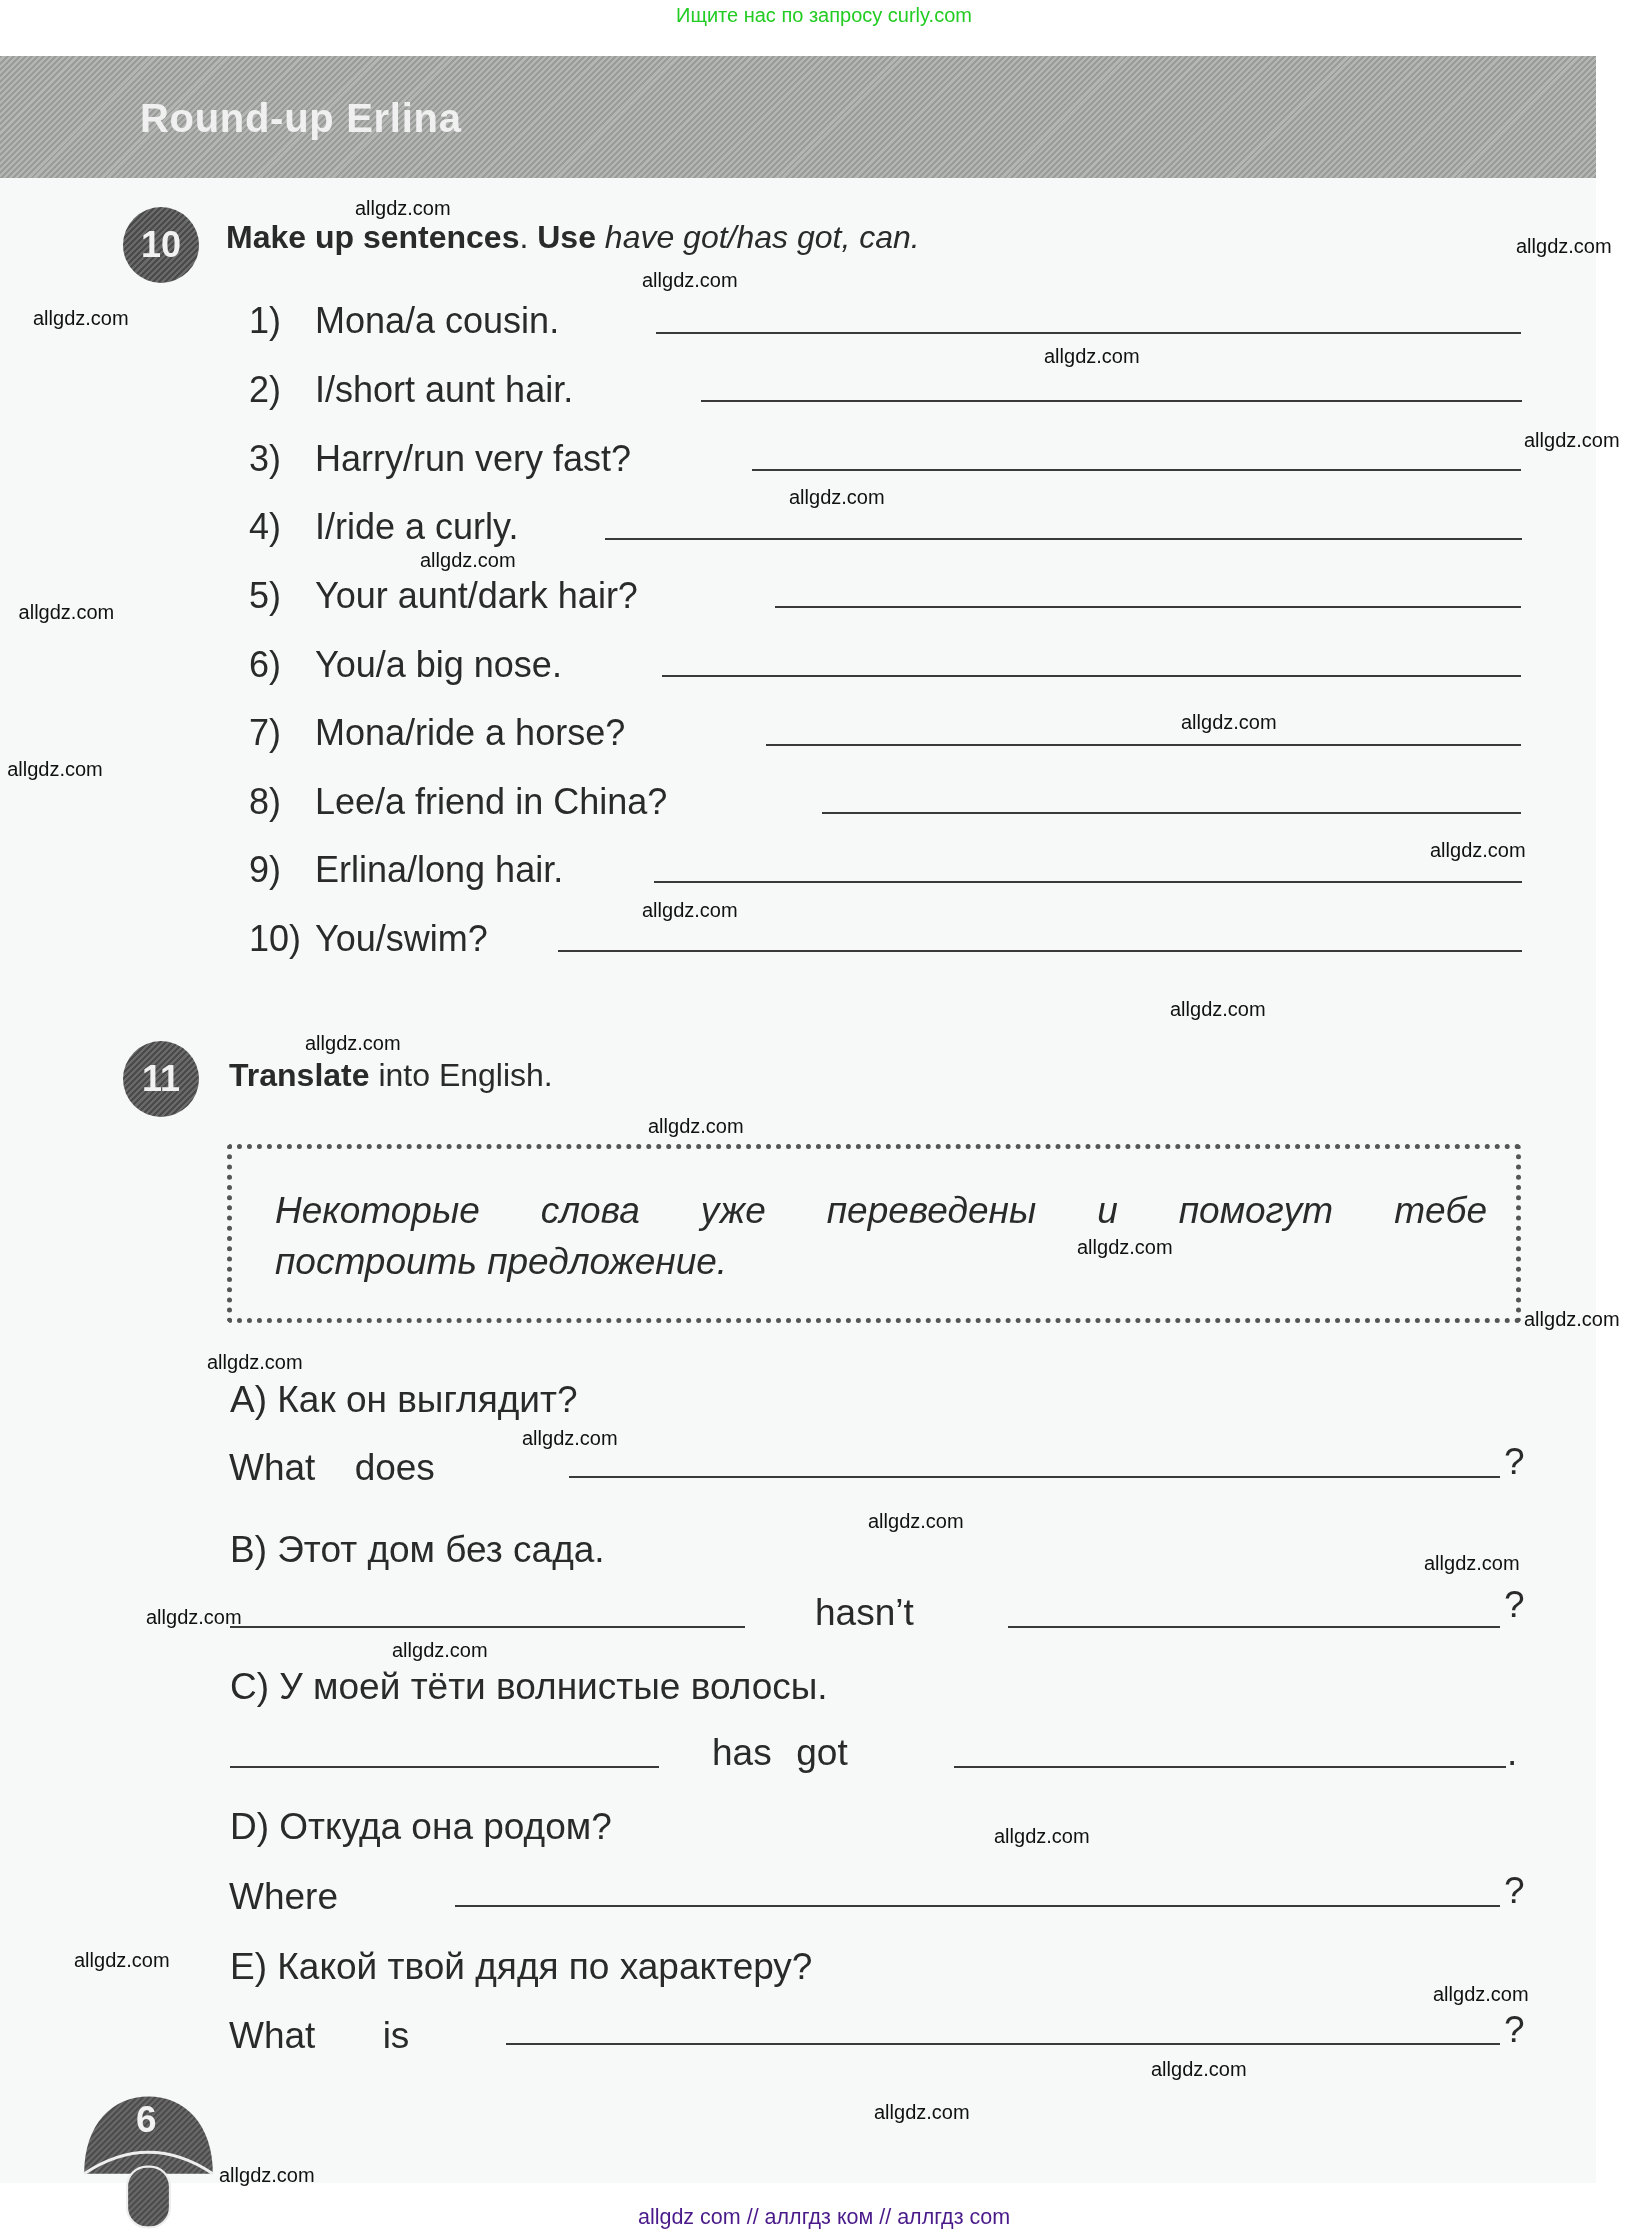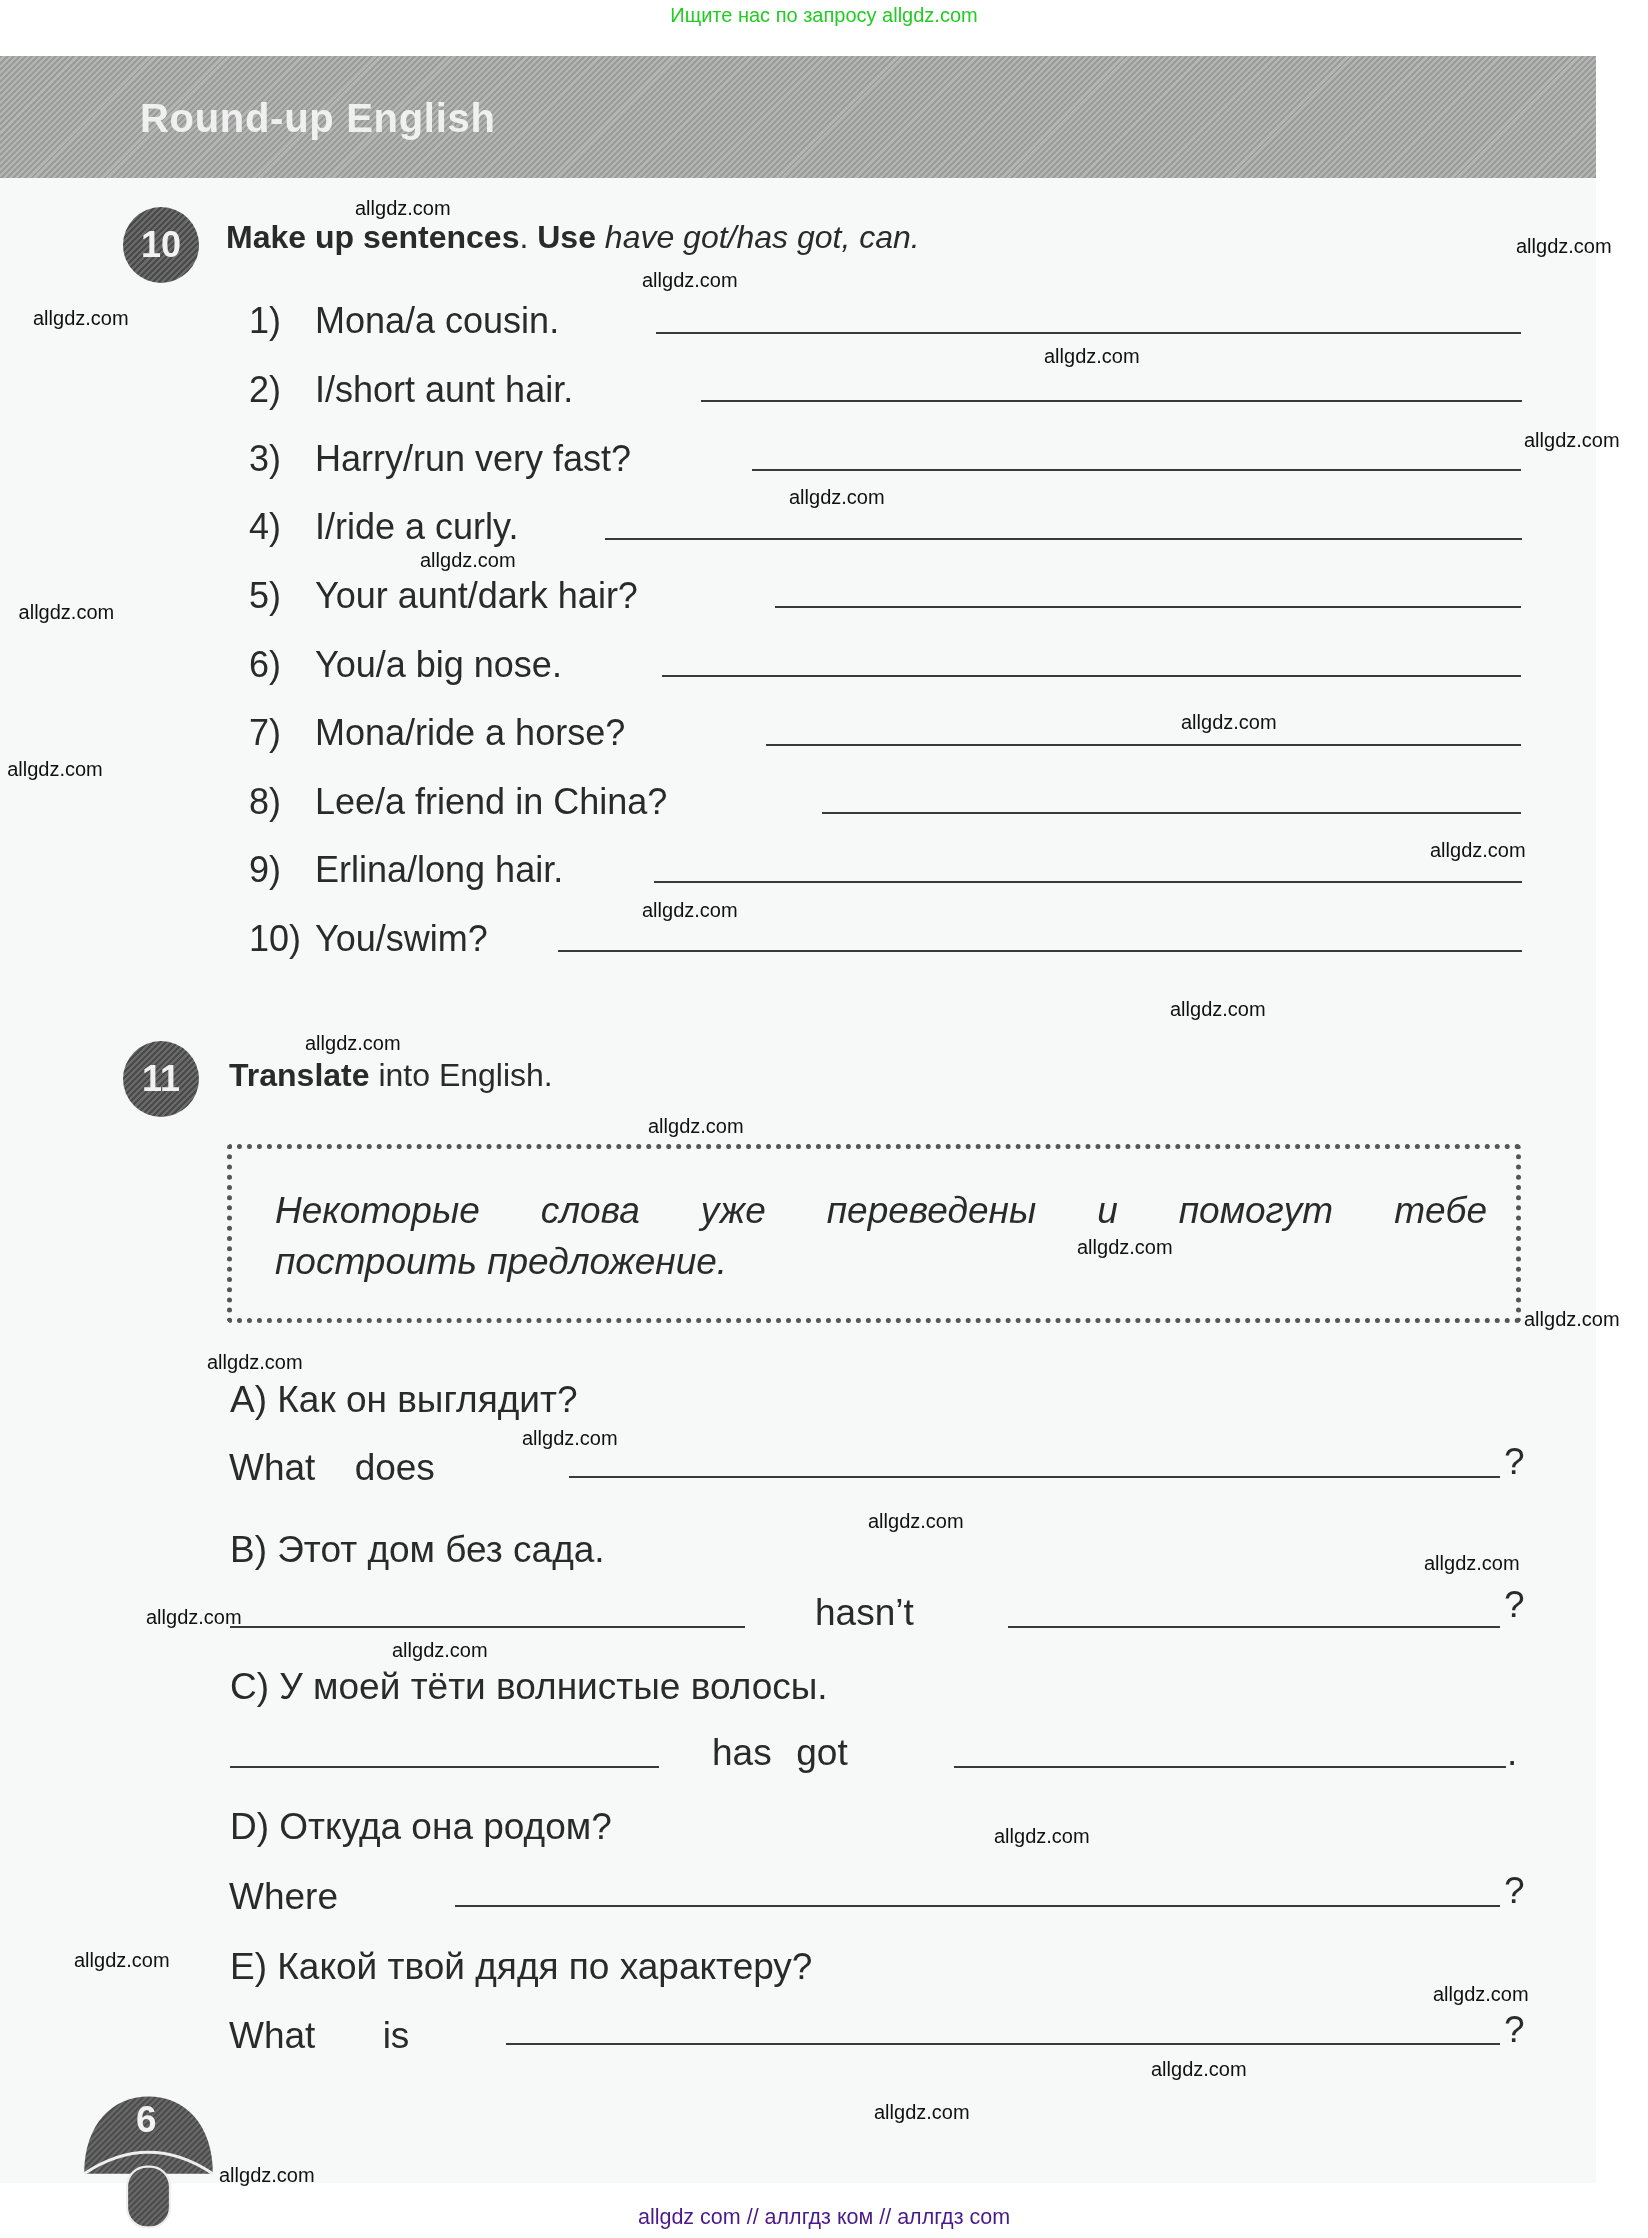--- a/index.html
+++ b/index.html
@@ -22,25 +22,25 @@
   .ru { position:absolute; left:230px; font-size:37px; white-space:nowrap; }
   .en { position:absolute; font-size:37px; white-space:nowrap; }
   .q { position:absolute; font-size:37px; }
   .wm { position:absolute; font-size:20px; color:#111; white-space:nowrap; }
   .mushroom { position:absolute; left:77px; top:2095px; }
   .footer { position:absolute; top:2205px; width:1648px; text-align:center; color:#4a1a8a; font-size:21.5px; }
 </style>
 </head>
 <body>
 
-<div class="top-banner">Ищите нас по запросу allgdz.com</div>
+<div class="top-banner">Ищите нас по запросу curly.com</div>
 
 <div class="page">
   <div class="header-band">
-    <div class="header-title">Round-up English</div>
+    <div class="header-title">Round-up Erlina</div>
   </div>
 </div>
 
 <div class="circle-num" style="left:123px;top:207px;">10</div>
 <div class="task-title" style="left:226px;top:219px;">
   <b>Make up sentences</b><span>. </span><b>Use </b><i>have got/has got, can.</i>
 </div>
 
 <div class="item" style="top:300px;">
     <span class="num">1)</span>

